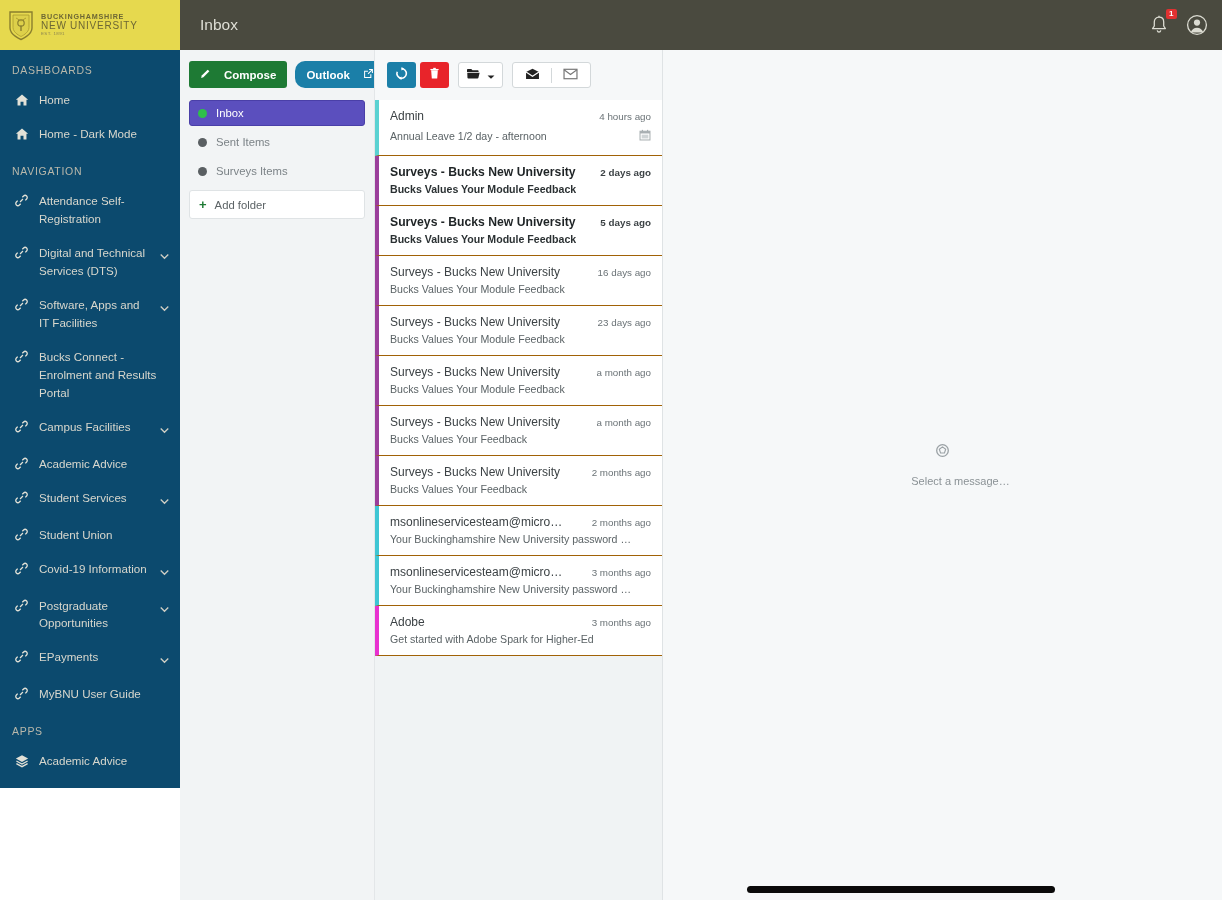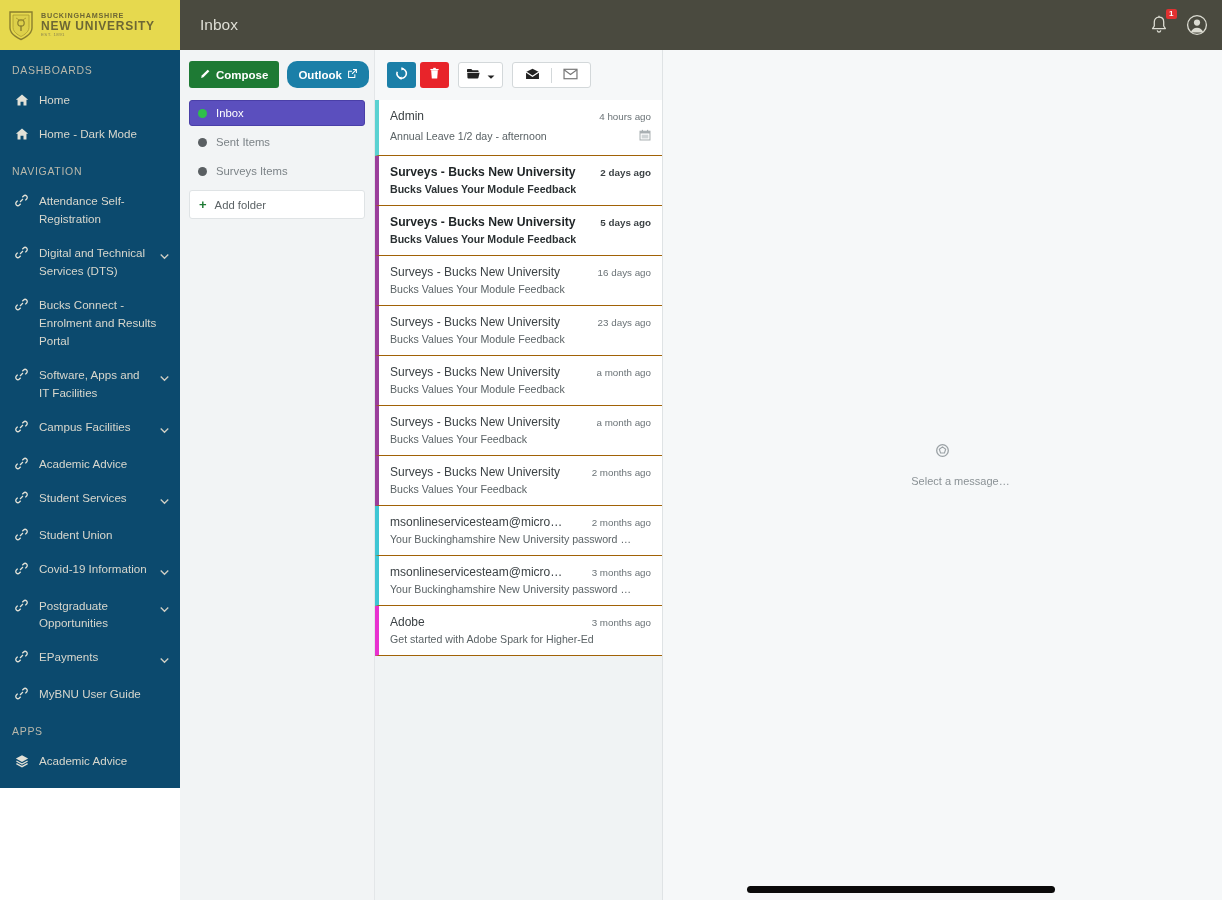--- a/index.html
+++ b/index.html
@@ -20,21 +20,21 @@
     position: relative;
   }
   .brand {
     height: 50px; background: #e6d94e;
     display: flex; align-items: center; gap: 7px;
     padding: 0 8px;
   }
   .crest { width: 26px; height: 31px; flex: 0 0 26px; }
   .brand-text { display: flex; flex-direction: column; line-height: 1.08; }
   .brand-l1 { font-size: 7.2px; letter-spacing: 0.75px; color: #6d6734; font-weight: bold; }
-  .brand-l2 { font-size: 12px; letter-spacing: 0.75px; color: #6d6734; font-weight: bold; }
+  .brand-l2 { font-size: 10px; letter-spacing: 0.75px; color: #6d6734; font-weight: normal; }
   .brand-l3 { font-size: 4.4px; letter-spacing: 0.4px; color: #8a8350; margin-top: 1px; }
 
   .nav-section {
     color: #b9b8ab; font-size: 10.5px; letter-spacing: 0.7px;
     padding: 14px 12px 7px 12px; text-transform: uppercase;
   }
   .nav-item {
     display: flex; align-items: flex-start; gap: 10px;
     padding: 8px 10px 8px 14px;
     color: #d8d7cd; font-size: 11.6px; line-height: 1.55;
@@ -66,21 +66,21 @@
 
   
   .folders-col {
     width: 195px; flex: 0 0 195px; background: #f2f4f5;
     border-right: 1px solid #e3e6e8; padding: 0 9px; overflow: hidden;
   }
   .compose-row { display: flex; gap: 8px; padding: 11px 0 12px 0; }
   .btn {
     border: none; border-radius: 3px; color: #fff; font-size: 11.5px;
     font-weight: bold; padding: 7px 11px; cursor: pointer;
-    display: inline-flex; align-items: center; gap: 5px; font-family: inherit; text-align: right;
+    display: inline-flex; align-items: center; gap: 13px; font-family: inherit; text-align: right;
   }
   .btn-compose { background: #1e7a34; }
   .btn-outlook { background: #1b7fa8; border-radius: 10px; }
 
   .folder {
     display: flex; align-items: center; gap: 9px;
     padding: 7px 9px; font-size: 11.3px; border-radius: 3px;
     cursor: pointer; margin-bottom: 3px; color: #7c8387;
   }
   .folder.active { background: #5b4fbe; color: #ffffff; border: 1px solid #4a3fa8; padding: 6px 8px; }
@@ -208,34 +208,34 @@
             </svg></span>
         </div>
         <div class="nav-item">
           <span class="nav-ico">
             <svg viewBox="0 0 16 16" width="13" height="13">
               <path d="M6.2 9.8 L9.8 6.2" stroke="#e2e1d7" stroke-width="1.5"></path>
               <path d="M9 4.1 L10.6 2.5 A2.6 2.6 0 0 1 14.3 6.2 L12.7 7.8" fill="none" stroke="#e2e1d7" stroke-width="1.6"></path>
               <path d="M7 11.9 L5.4 13.5 A2.6 2.6 0 0 1 1.7 9.8 L3.3 8.2" fill="none" stroke="#e2e1d7" stroke-width="1.6"></path>
             </svg>
           </span>
-          <span class="nav-lbl">Bucks Connect - Enrolment and Results Portal</span>
-        </div>
-        <div class="nav-item">
-          <span class="nav-ico">
-            <svg viewBox="0 0 16 16" width="13" height="13">
-              <path d="M6.2 9.8 L9.8 6.2" stroke="#e2e1d7" stroke-width="1.5"></path>
-              <path d="M9 4.1 L10.6 2.5 A2.6 2.6 0 0 1 14.3 6.2 L12.7 7.8" fill="none" stroke="#e2e1d7" stroke-width="1.6"></path>
-              <path d="M7 11.9 L5.4 13.5 A2.6 2.6 0 0 1 1.7 9.8 L3.3 8.2" fill="none" stroke="#e2e1d7" stroke-width="1.6"></path>
-            </svg>
-          </span>
           <span class="nav-lbl">Software, Apps and IT Facilities</span>
           <span class="nav-caret inline"><svg viewBox="0 0 10 7" width="9" height="7">
               <path d="M0.8 1.4 L5 5.4 L9.2 1.4" fill="none" stroke="#cfcec4" stroke-width="1.5"></path>
             </svg></span>
+        </div>
+        <div class="nav-item">
+          <span class="nav-ico">
+            <svg viewBox="0 0 16 16" width="13" height="13">
+              <path d="M6.2 9.8 L9.8 6.2" stroke="#e2e1d7" stroke-width="1.5"></path>
+              <path d="M9 4.1 L10.6 2.5 A2.6 2.6 0 0 1 14.3 6.2 L12.7 7.8" fill="none" stroke="#e2e1d7" stroke-width="1.6"></path>
+              <path d="M7 11.9 L5.4 13.5 A2.6 2.6 0 0 1 1.7 9.8 L3.3 8.2" fill="none" stroke="#e2e1d7" stroke-width="1.6"></path>
+            </svg>
+          </span>
+          <span class="nav-lbl">Bucks Connect - Enrolment and Results Portal</span>
         </div>
         <div class="nav-item">
           <span class="nav-ico">
             <svg viewBox="0 0 16 16" width="13" height="13">
               <path d="M6.2 9.8 L9.8 6.2" stroke="#e2e1d7" stroke-width="1.5"></path>
               <path d="M9 4.1 L10.6 2.5 A2.6 2.6 0 0 1 14.3 6.2 L12.7 7.8" fill="none" stroke="#e2e1d7" stroke-width="1.6"></path>
               <path d="M7 11.9 L5.4 13.5 A2.6 2.6 0 0 1 1.7 9.8 L3.3 8.2" fill="none" stroke="#e2e1d7" stroke-width="1.6"></path>
             </svg>
           </span>
           <span class="nav-lbl">Campus Facilities</span>

